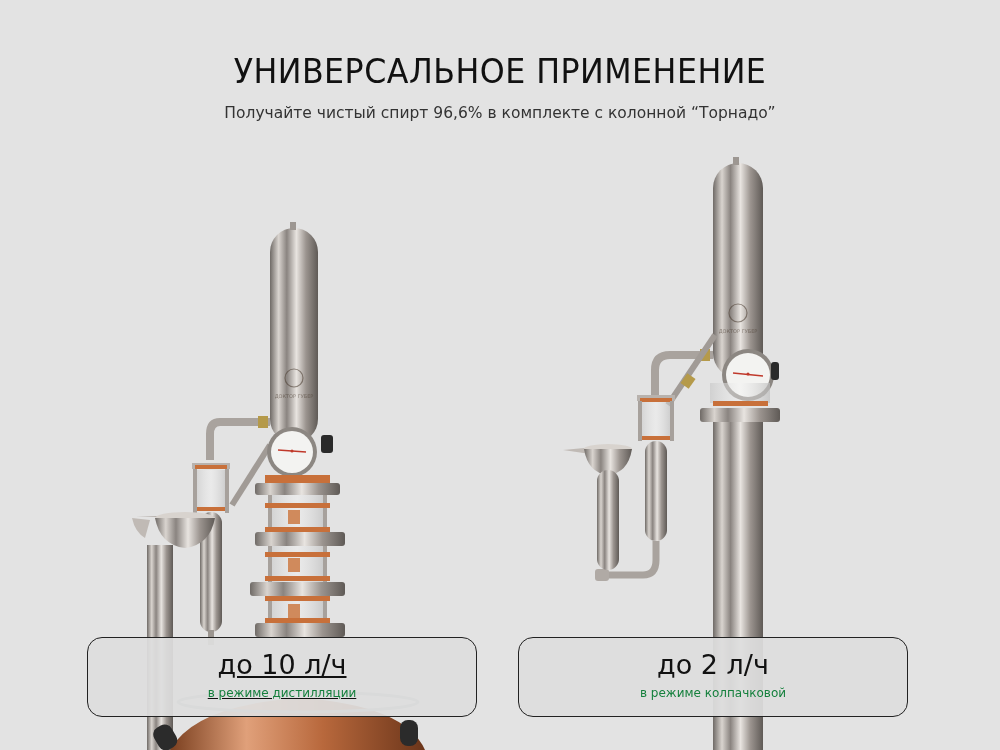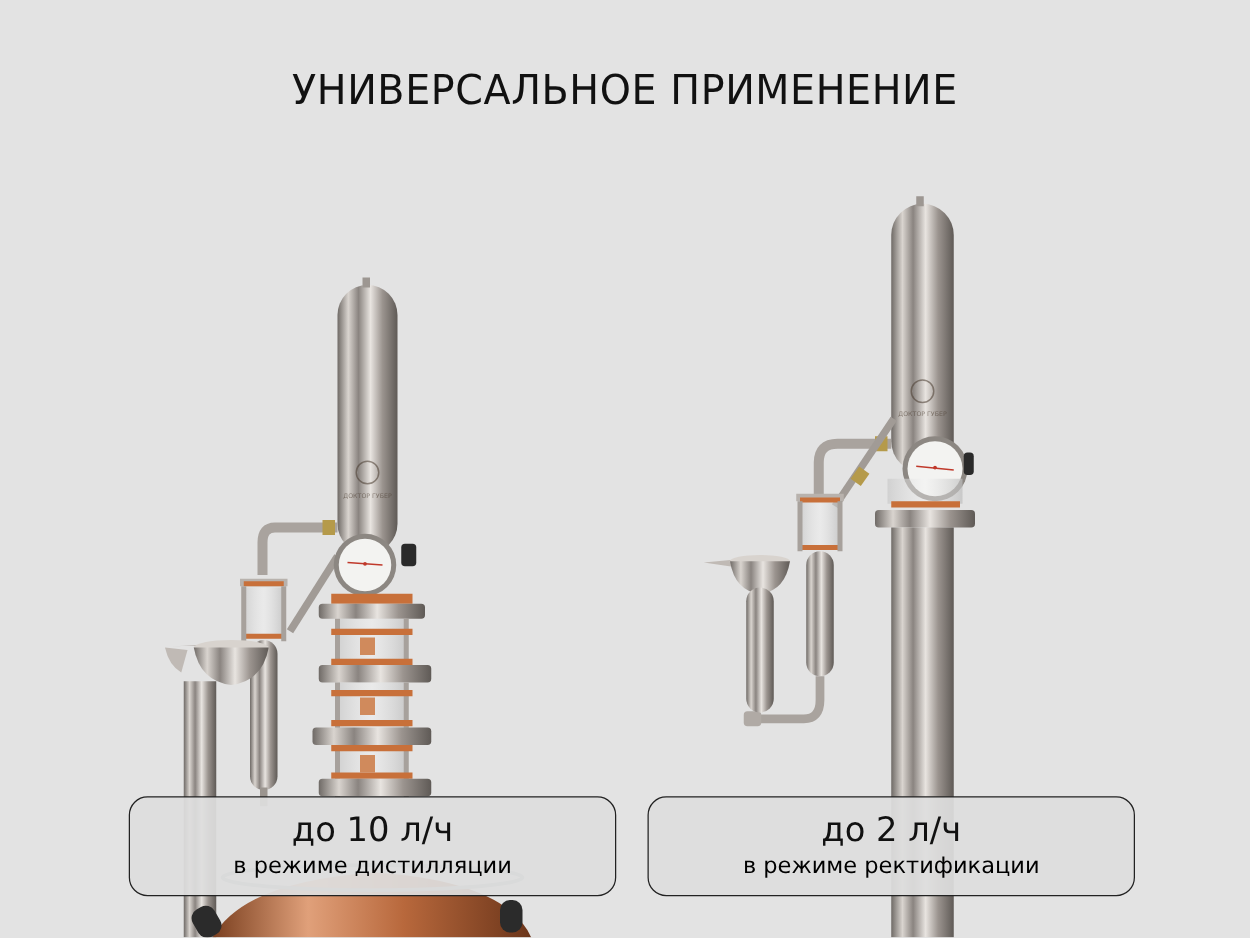--- a/index.html
+++ b/index.html
@@ -23,34 +23,35 @@
 
   .apparatus { position:absolute; }
   svg { display:block; }
 
   .info-box {
     position:absolute; top:637px; width:390px; height:80px;
     border:1px solid #222; border-radius:15px;
     background:rgba(222,222,222,0.93);
     text-align:center; box-sizing:border-box;
   }
-  .info-box.left { left:103px; }
+  .info-box.left { left:87px;text-decoration:underline; }
   .info-box.right { left:518px; }
   .info-value {
     margin-top:10px; font-size:27px; line-height:34px; color:#111;
   }
   .info-caption {
-    font-size:18px; line-height:22px; color:#000000; margin-top:0px;
+    font-size:12px; line-height:22px; color:#15803d; margin-top:0px;
   }
 </style>
 </head>
 <body>
 
 <div class="title">УНИВЕРСАЛЬНОЕ ПРИМЕНЕНИЕ</div>
 <div class="subtitle">
+  <div>Получайте чистый спирт 96,6% в комплекте с колонной “Торнадо”</div>
 </div>
 
 <div class="apparatus" style="left:100px; top:220px;">
   <svg width="330" height="530" viewBox="0 0 330 530">
     <defs>
       <linearGradient id="steelV" x1="0" x2="1" y1="0" y2="0">
         <stop offset="0" stop-color="#6f6a66"></stop>
         <stop offset="0.18" stop-color="#d9d4cf"></stop>
         <stop offset="0.35" stop-color="#8a8480"></stop>
         <stop offset="0.55" stop-color="#e8e4e0"></stop>
@@ -200,14 +201,14 @@
     <rect x="42" y="315" width="22" height="100" rx="11" fill="url(#steelR)"></rect>
   </svg>
 </div>
 
 <div class="info-box left">
   <div class="info-value">до 10 л/ч</div>
   <div class="info-caption">в режиме дистилляции</div>
 </div>
 <div class="info-box right">
   <div class="info-value">до 2 л/ч</div>
-  <div class="info-caption">в режиме ректификации</div>
+  <div class="info-caption">в режиме колпачковой</div>
 </div>
 
 </body></html>

